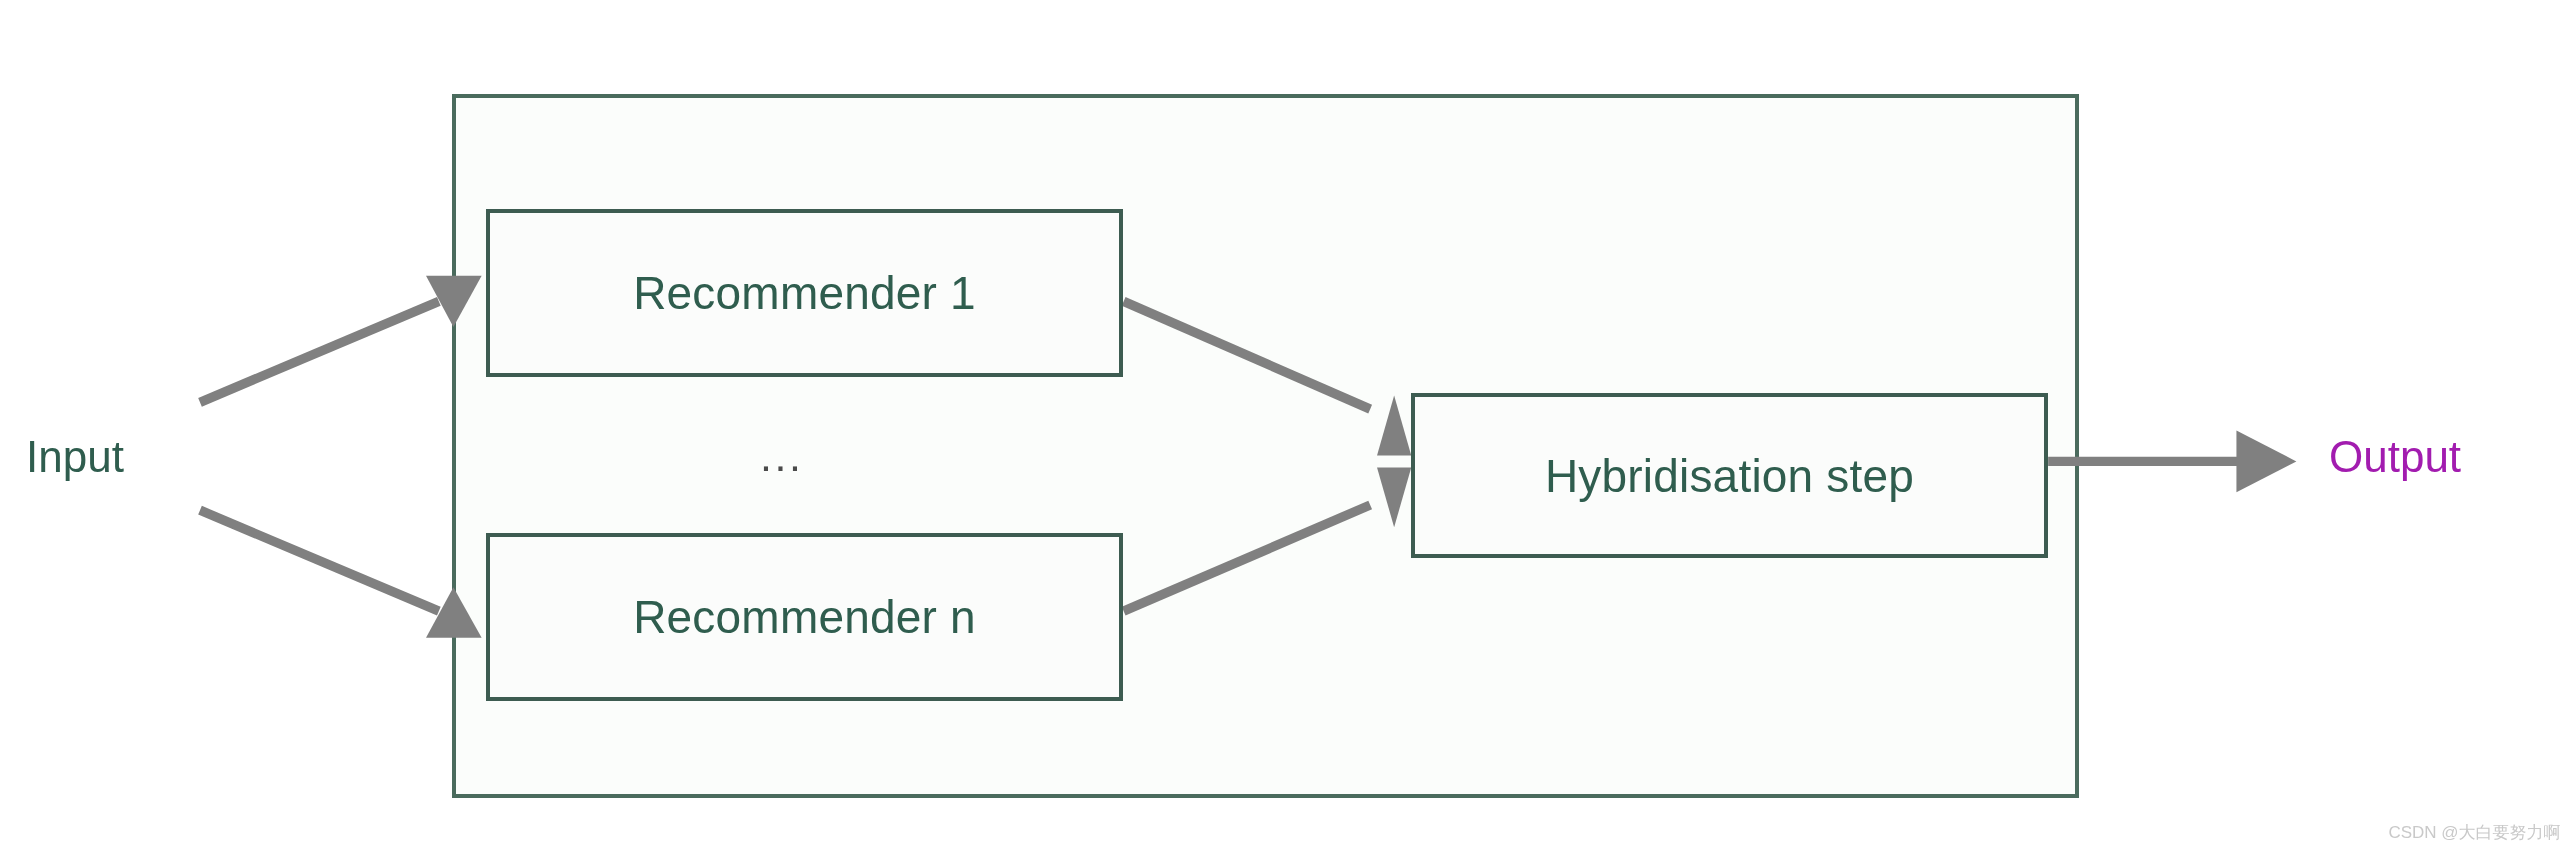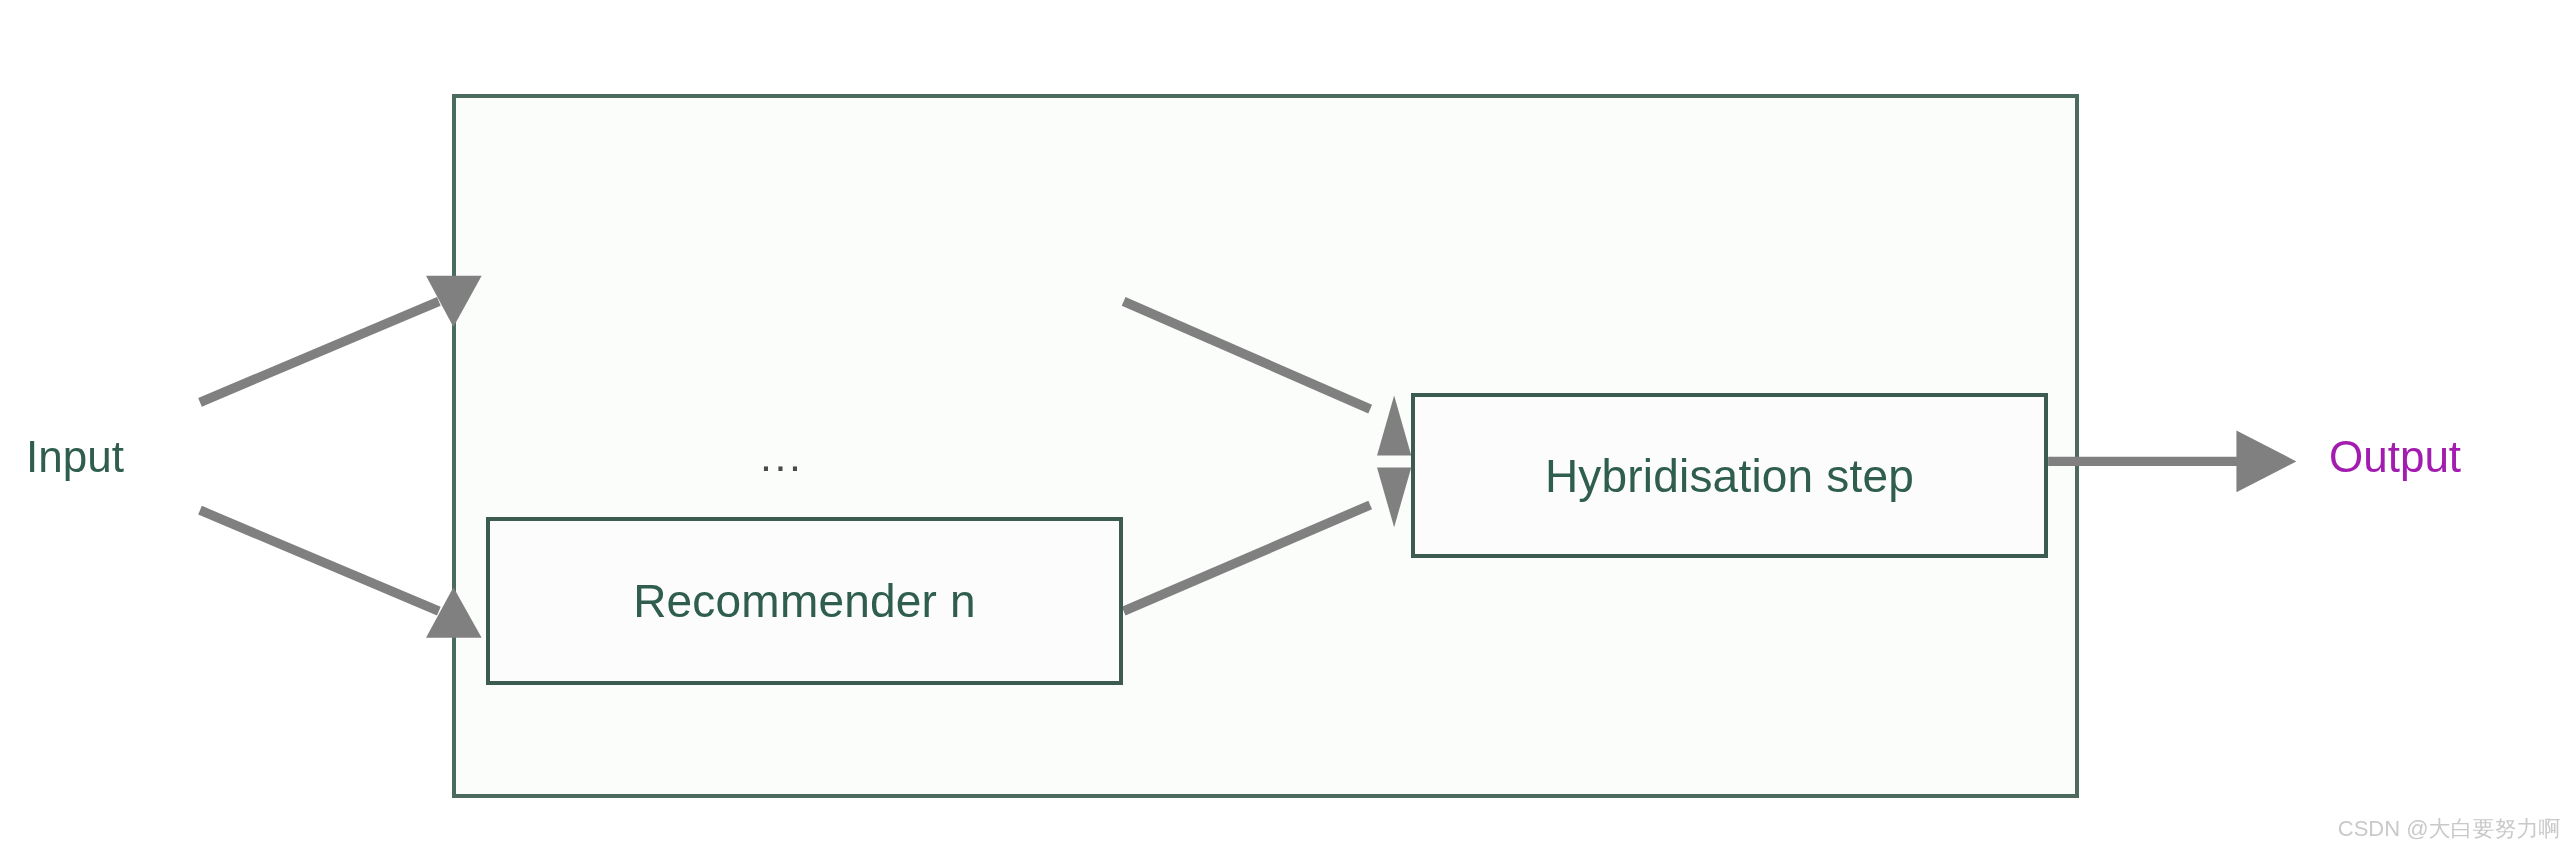--- a/index.html
+++ b/index.html
@@ -59,21 +59,21 @@
     position: absolute;
     color: #4a4a4a;
     font-size: 43px;
     font-family: "Liberation Sans", sans-serif;
     letter-spacing: 2.6px;
     line-height: 1;
   }
   #watermark {
     position: absolute;
     color: #c9c9c9;
-    font-size: 22px;
+    font-size: 17px;
     font-family: "Liberation Sans", sans-serif;
     white-space: nowrap;
   }
 </style>
 </head>
 <body>
 
 <div id="stage" style="width: 2576px; height: 856px; background: rgb(255, 255, 255);">
 
   <div id="outer-container" style="left: 452px; top: 94px; width: 1627px; height: 704px; border: 4.3px solid rgb(74, 107, 93); background: rgb(251, 253, 251);"></div>
@@ -102,24 +102,27 @@
       <polygon points="1608,532 1648,532 1628,462" fill="#808080"></polygon>
       <polygon points="1608,546 1648,546 1628,616" fill="#808080"></polygon>
     </g>
 
     <g>
       <line x1="2392" y1="539" x2="2620" y2="539" stroke="#808080" stroke-width="11" stroke-linecap="butt"></line>
       <polygon points="2612,503 2612,575 2682,539" fill="#808080"></polygon>
     </g>
   </svg>
 
+  <div class="node-box" id="node-recommender-1" style="left: 486px; top: 209px; width: 637px; height: 168px; border: 4.3px solid rgb(61, 92, 81); background: rgb(251, 252, 251);">
+    <span class="node-label">Recommender 1</span>
+  </div>
 
   <div id="ellipsis" style="left: 760px; top: 435px; color: rgb(74, 74, 74);">...</div>
 
-  <div class="node-box" id="node-recommender-n" style="left: 486px; top: 517px; width: 637px; height: 168px; border: 4.3px solid rgb(61, 92, 81); background: rgb(251, 252, 251);">
+  <div class="node-box" id="node-recommender-n" style="left: 486px; top: 533px; width: 637px; height: 168px; border: 4.3px solid rgb(61, 92, 81); background: rgb(251, 252, 251);">
     <span class="node-label">Recommender n</span>
   </div>
 
   <div class="node-box" id="node-hybridisation-step" style="left: 1411px; top: 393px; width: 637px; height: 165px; border: 4.3px solid rgb(61, 92, 81); background: rgb(251, 252, 251);">
     <span class="node-label">Hybridisation step</span>
   </div>
 
   <div class="free-label" id="label-input" style="left: 26px; top: 435px; color: rgb(47, 93, 78);">Input</div>
 
   <div class="free-label" id="label-output" style="left: 2329px; top: 435px; color: #a21caf;">Output</div>

